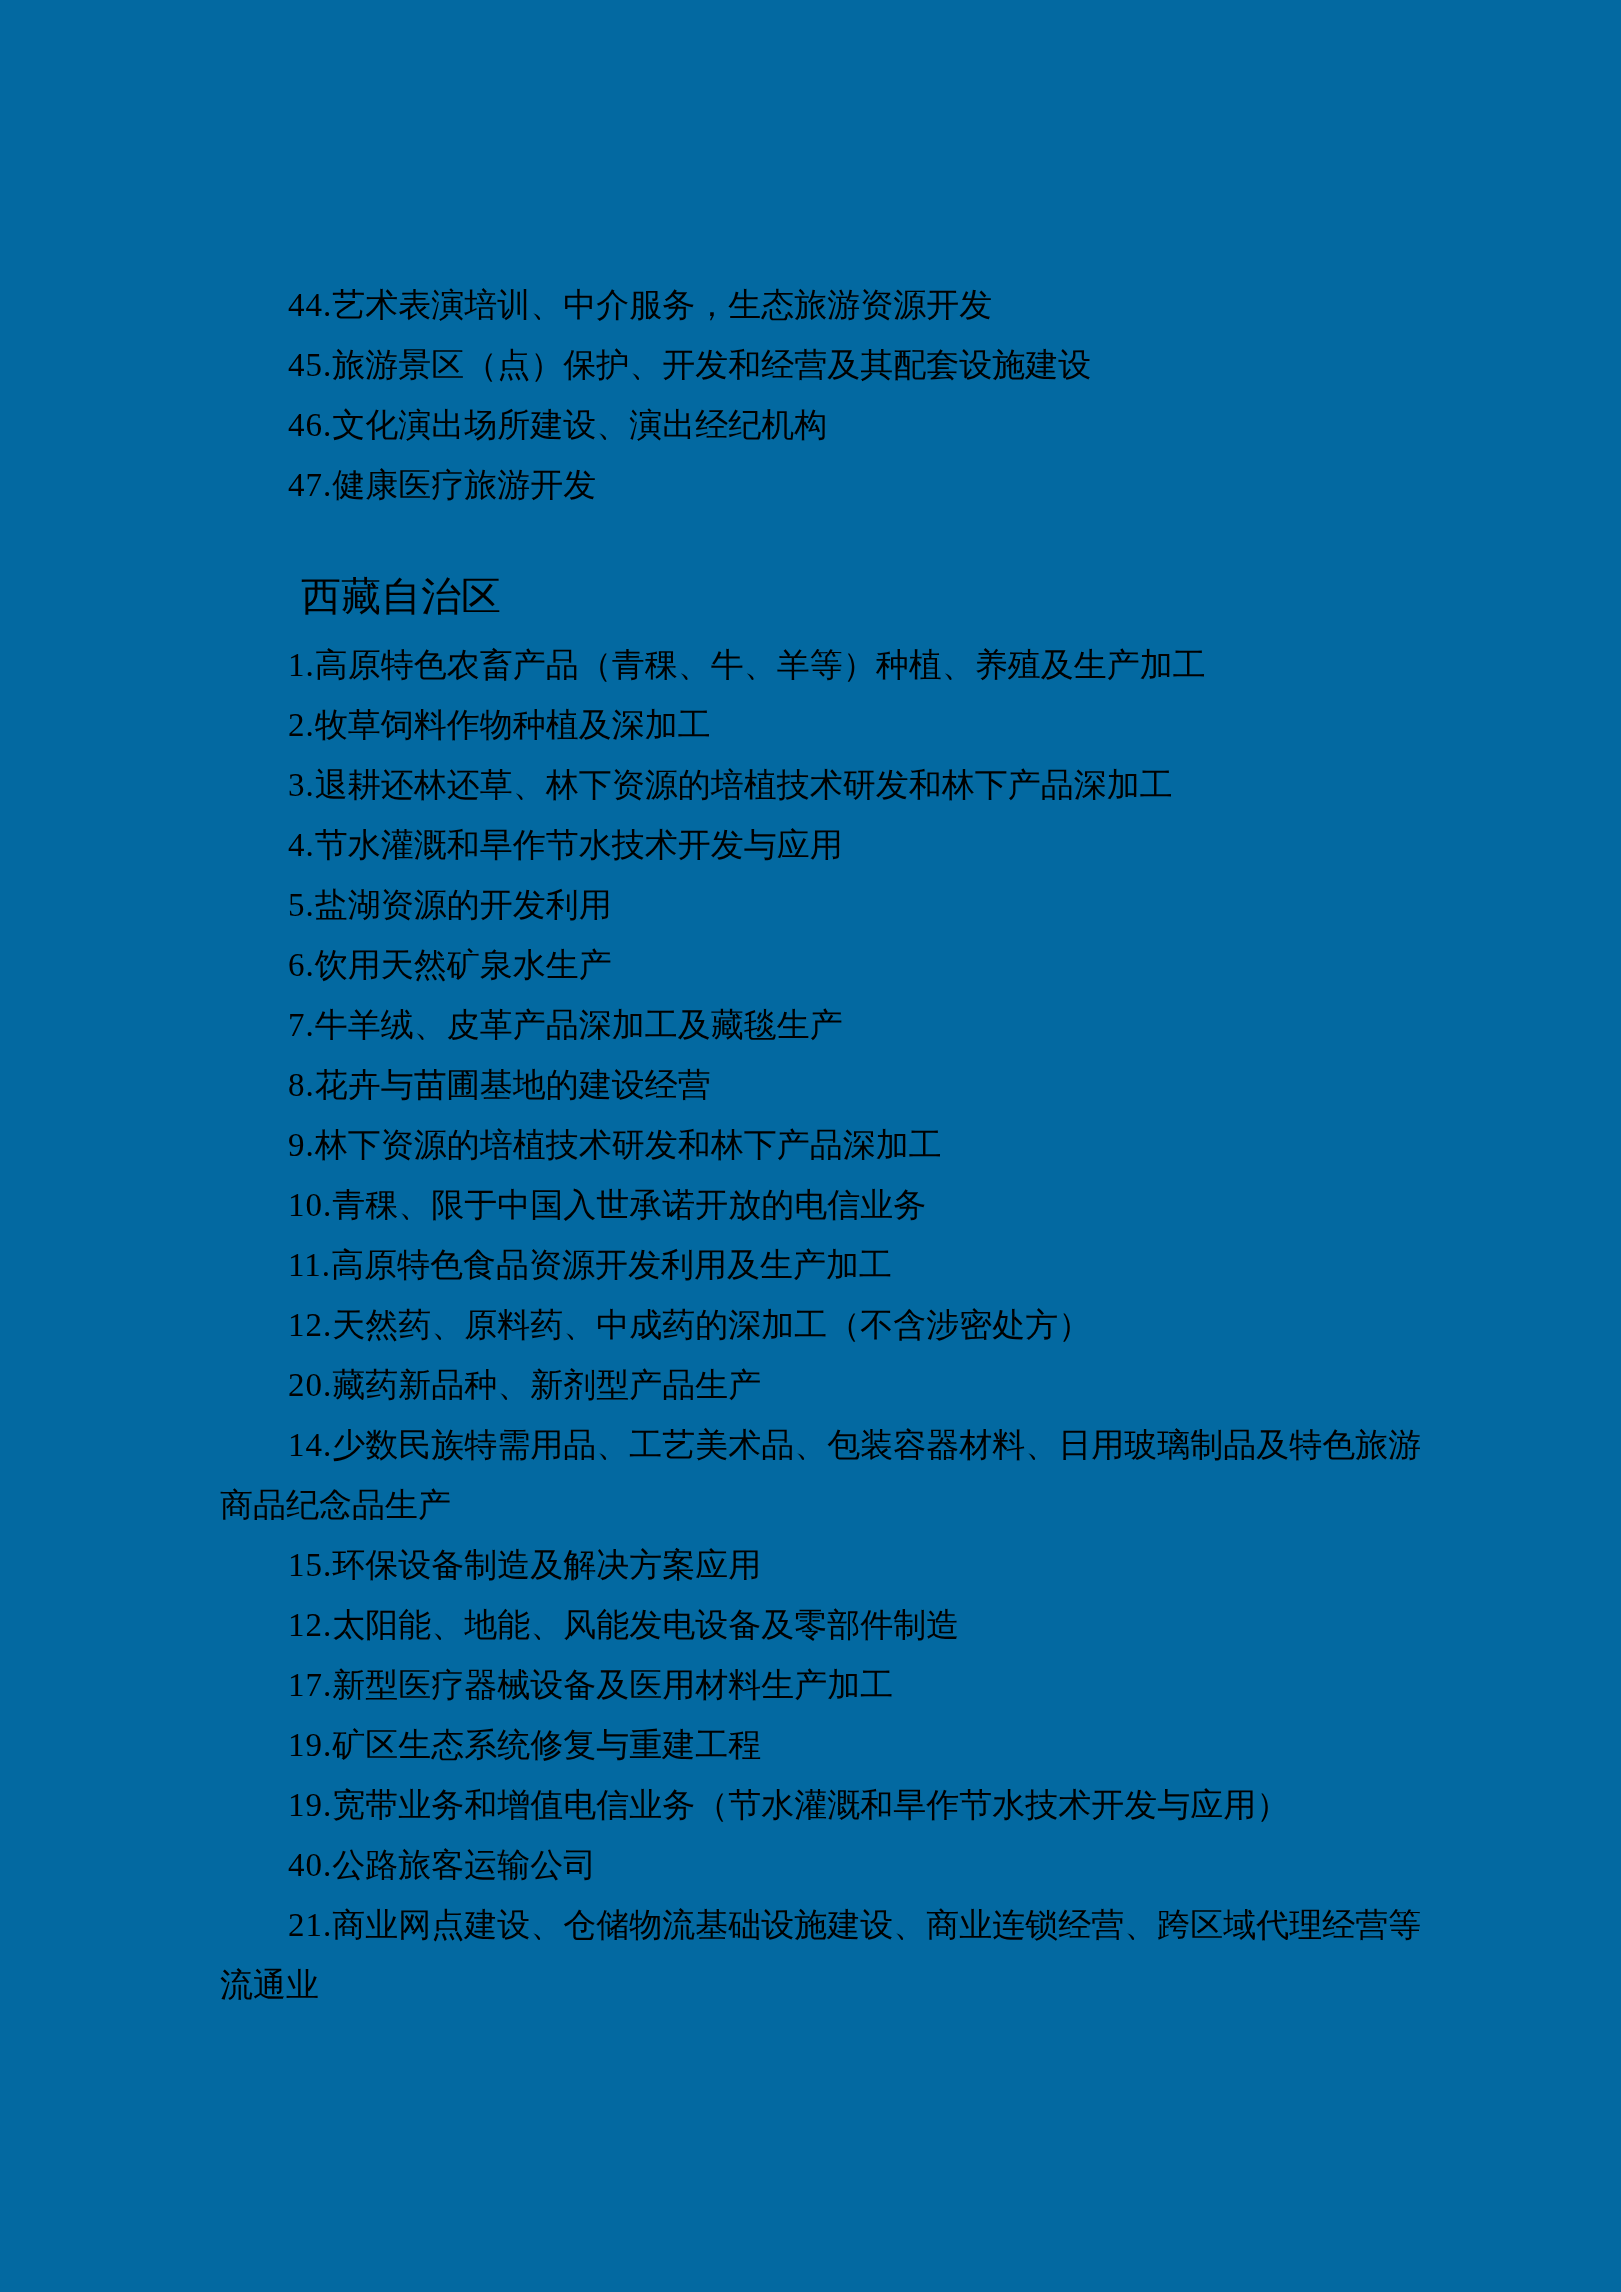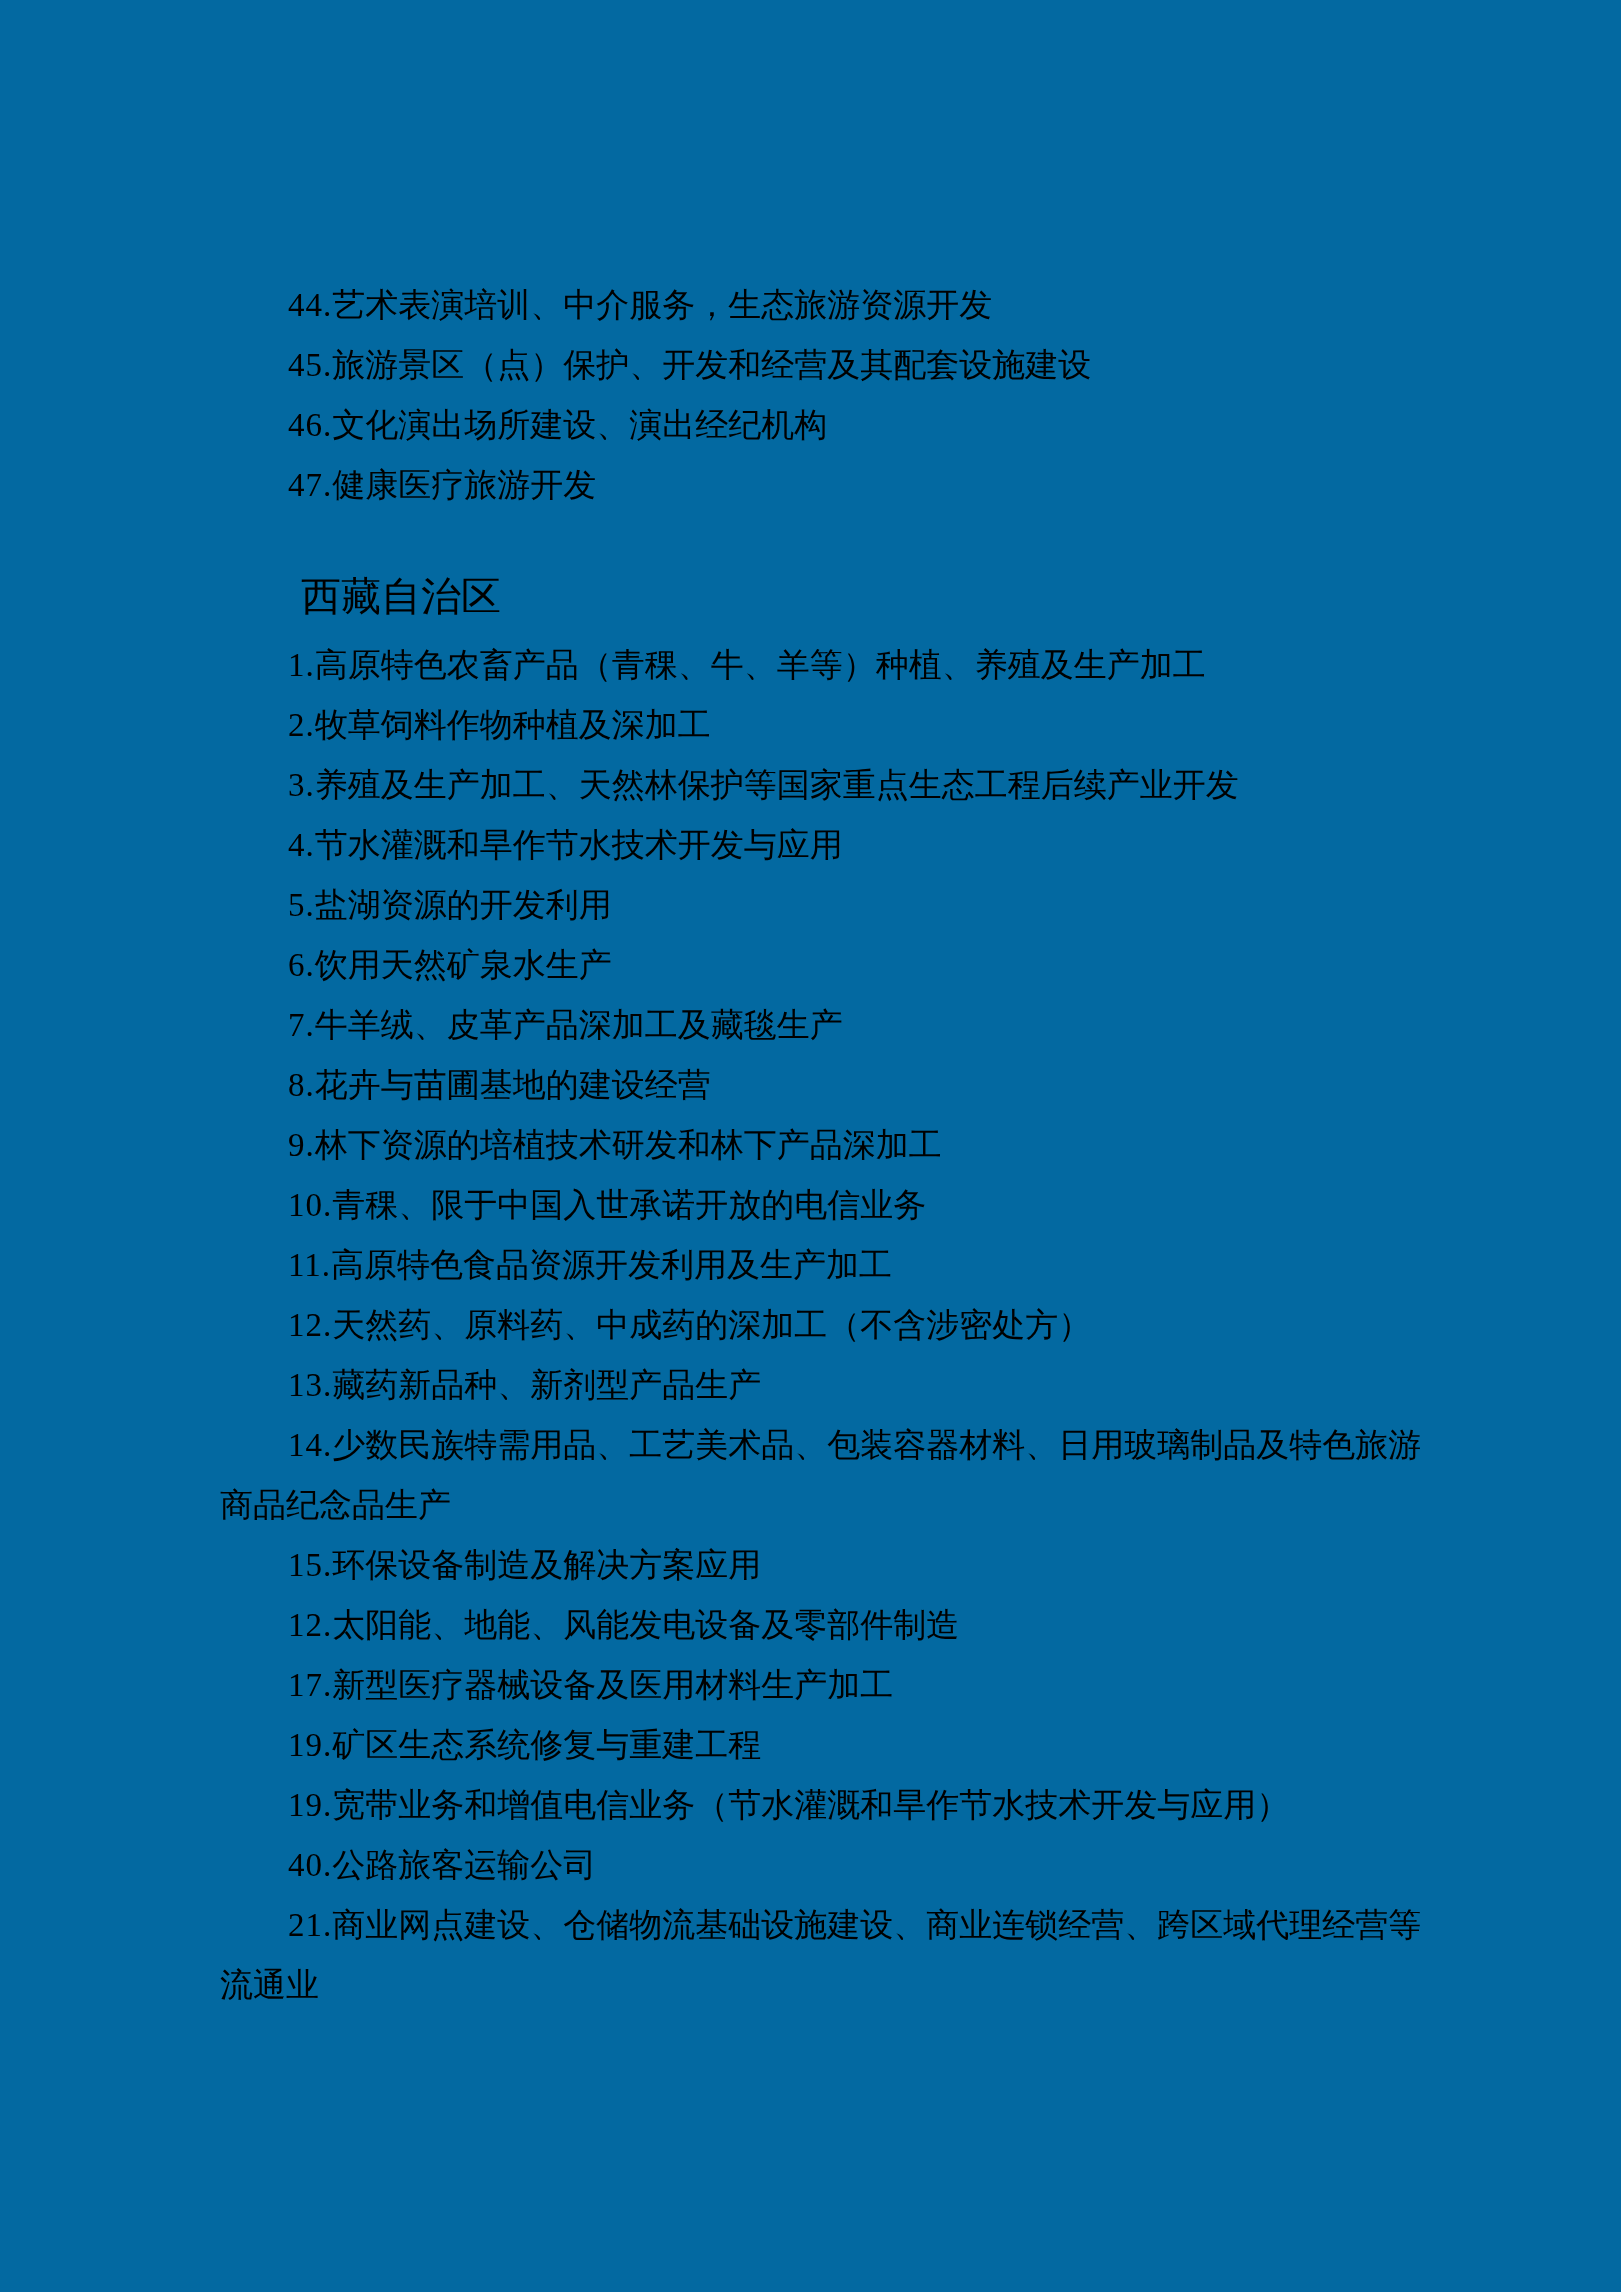--- a/index.html
+++ b/index.html
@@ -60,31 +60,31 @@
     <div class="list list-top">
         <p class="item"><span class="num">44.</span><span class="txt">艺术表演培训、中介服务，生态旅游资源开发</span></p>
         <p class="item"><span class="num">45.</span><span class="txt">旅游景区（点）保护、开发和经营及其配套设施建设</span></p>
         <p class="item"><span class="num">46.</span><span class="txt">文化演出场所建设、演出经纪机构</span></p>
         <p class="item"><span class="num">47.</span><span class="txt">健康医疗旅游开发</span></p>
       </div>
     <h2 class="heading">西藏自治区</h2>
     <div class="list">
         <p class="item"><span class="num">1.</span><span class="txt">高原特色农畜产品（青稞、牛、羊等）种植、养殖及生产加工</span></p>
         <p class="item"><span class="num">2.</span><span class="txt">牧草饲料作物种植及深加工</span></p>
-        <p class="item"><span class="num">3.</span><span class="txt">养殖及生产加工、天然林保护等国家重点生态工程后续产业开发</span></p>
+        <p class="item"><span class="num">3.</span><span class="txt">退耕还林还草、林下资源的培植技术研发和林下产品深加工</span></p>
         <p class="item"><span class="num">4.</span><span class="txt">节水灌溉和旱作节水技术开发与应用</span></p>
         <p class="item"><span class="num">5.</span><span class="txt">盐湖资源的开发利用</span></p>
         <p class="item"><span class="num">6.</span><span class="txt">饮用天然矿泉水生产</span></p>
         <p class="item"><span class="num">7.</span><span class="txt">牛羊绒、皮革产品深加工及藏毯生产</span></p>
         <p class="item"><span class="num">8.</span><span class="txt">花卉与苗圃基地的建设经营</span></p>
         <p class="item"><span class="num">9.</span><span class="txt">林下资源的培植技术研发和林下产品深加工</span></p>
         <p class="item"><span class="num">10.</span><span class="txt">青稞、限于中国入世承诺开放的电信业务</span></p>
         <p class="item"><span class="num">11.</span><span class="txt">高原特色食品资源开发利用及生产加工</span></p>
         <p class="item"><span class="num">12.</span><span class="txt">天然药、原料药、中成药的深加工（不含涉密处方）</span></p>
-        <p class="item"><span class="num">13.</span><span class="txt">藏药新品种、新剂型产品生产</span></p>
+        <p class="item"><span class="num">20.</span><span class="txt">藏药新品种、新剂型产品生产</span></p>
         <p class="item"><span class="num">14.</span><span class="txt">少数民族特需用品、工艺美术品、包装容器材料、日用玻璃制品及特色旅游商品纪念品生产</span></p>
         <p class="item"><span class="num">15.</span><span class="txt">环保设备制造及解决方案应用</span></p>
         <p class="item"><span class="num">12.</span><span class="txt">太阳能、地能、风能发电设备及零部件制造</span></p>
         <p class="item"><span class="num">17.</span><span class="txt">新型医疗器械设备及医用材料生产加工</span></p>
         <p class="item"><span class="num">19.</span><span class="txt">矿区生态系统修复与重建工程</span></p>
         <p class="item"><span class="num">19.</span><span class="txt">宽带业务和增值电信业务（节水灌溉和旱作节水技术开发与应用）</span></p>
         <p class="item"><span class="num">40.</span><span class="txt">公路旅客运输公司</span></p>
         <p class="item"><span class="num">21.</span><span class="txt">商业网点建设、仓储物流基础设施建设、商业连锁经营、跨区域代理经营等流通业</span></p>
       </div>
   </div>

